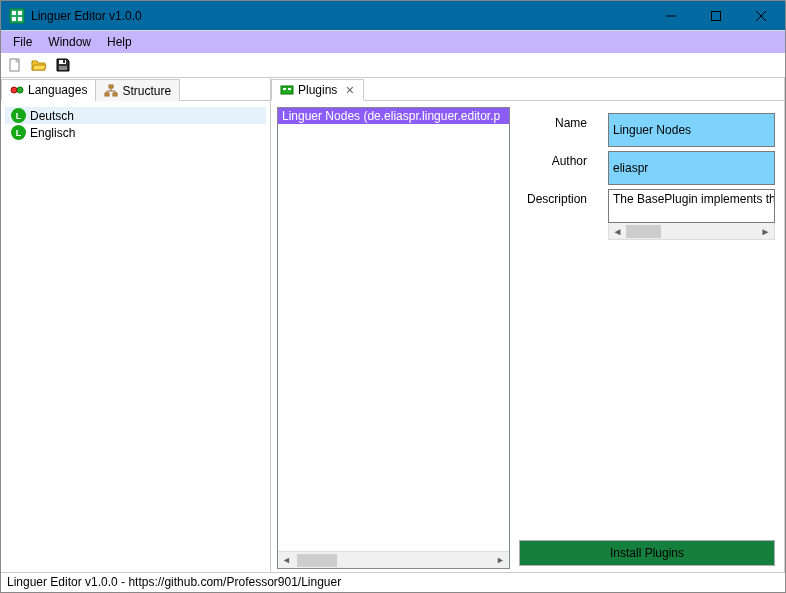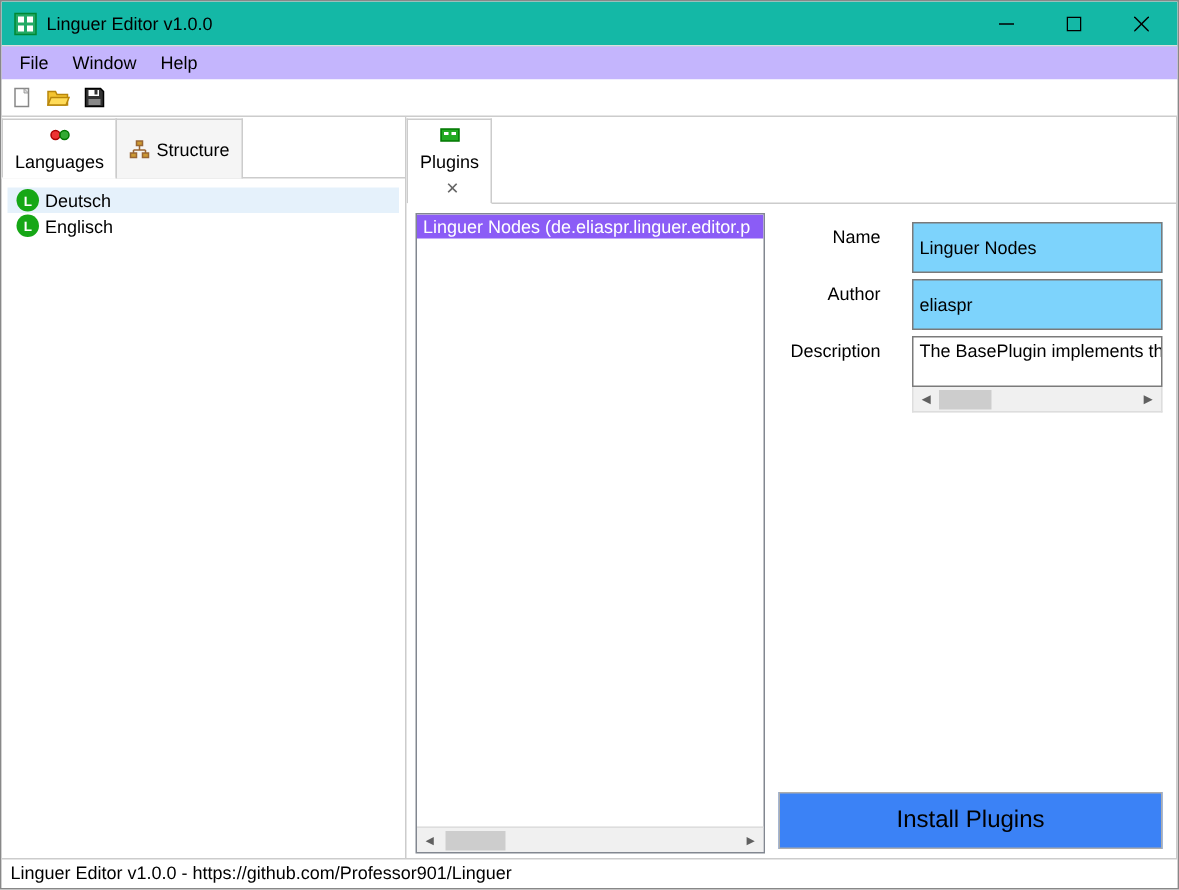--- a/index.html
+++ b/index.html
@@ -1,30 +1,30 @@
 <!DOCTYPE html>
 <html><head>
 <meta charset="utf-8">
 <style>
 * { box-sizing: border-box; margin: 0; padding: 0; }
 body { font-family: "Segoe UI", Tahoma, sans-serif; font-size: 12px; background: #fff; width: 786px; height: 593px; overflow: hidden; display: flex; flex-direction: column; border: 1px solid #888; }
-.titlebar { background: #14b8a6; height: 30px; display: flex; align-items: center; padding: 0 2px 0 8px; border-bottom: 1px solid #ddd; }
+.titlebar { background: #0369a1; height: 30px; display: flex; align-items: center; padding: 0 2px 0 8px; border-bottom: 1px solid #ddd; }
 .titlebar .app-icon { width: 16px; height: 16px; margin-right: 6px; }
 .titlebar .title { flex: 1; font-size: 12px; color: #000; }
 .titlebar .win-controls { display: flex; }
 .titlebar .win-btn { width: 45px; height: 29px; display: flex; align-items: center; justify-content: center; font-size: 13px; cursor: default; }
 .menubar { display: flex; padding: 2px 4px; background: #c4b5fd; }
 .menubar .menu-item { padding: 2px 8px; font-size: 12px; cursor: default; }
 .toolbar { display: flex; padding: 2px 4px; gap: 4px; background: #fff; border-bottom: 1px solid #ccc; }
 .toolbar .tool-btn { width: 20px; height: 20px; display: flex; align-items: center; justify-content: center; cursor: default; }
 .main { flex: 1; display: flex; background: #fff; min-height: 0; }
 .left-pane { width: 270px; display: flex; flex-direction: column; border-right: 1px solid #ccc; }
 .tab-strip { display: flex; background: #fff; border-bottom: 1px solid #ccc; }
 .tab { display: flex; align-items: center; gap: 4px; padding: 3px 8px; font-size: 12px; border: 1px solid #ccc; border-bottom: none; background: #fff; margin-right: -1px; cursor: default; position: relative; top: 1px; }
-.tab.active { background: #fff; border-bottom: 1px solid #fff; flex-direction: column; }
+.tab.active { background: #fff; border-bottom: 1px solid #fff; }
 .tab.inactive { background: #f5f5f5; }
 .tab-icon { width: 14px; height: 14px; display: flex; align-items: center; justify-content: center; }
 .tree { flex: 1; padding: 6px 4px; overflow: auto; }
 .tree-item { display: flex; align-items: center; gap: 4px; padding: 1px 6px; cursor: default; }
 .tree-item.selected { background: #e5f1fb; }
 .lang-icon { width: 15px; height: 15px; border-radius: 50%; background: #16a716; color: #fff; font-size: 9px; font-weight: bold; display: flex; align-items: center; justify-content: center; }
 .center-pane { flex: 1; display: flex; flex-direction: column; border-right: 1px solid #ccc; min-width: 0; }
 .center-body { flex: 1; display: flex; padding: 6px 3px 3px 6px; gap: 6px; min-height: 0; }
 .plugin-list { flex: 1; border: 1px solid #828790; background: #fff; overflow: hidden; display: flex; flex-direction: column; min-width: 0; }
 .plugin-list-inner { flex: 1; overflow: hidden; }
@@ -38,21 +38,21 @@
 .form-row { display: flex; align-items: flex-start; margin-bottom: 4px; gap: 21px; }
 .form-label { width: 68px; text-align: right; padding-top: 3px; font-size: 12px; }
 .form-input { flex: 1; border: 1px solid #7a7a7a; padding: 2px 4px; font-size: 12px; font-family: inherit; background: #7dd3fc; height: 34px; }
 .form-textarea { flex: 1; border: 1px solid #7a7a7a; padding: 2px 4px; font-size: 12px; font-family: inherit; background: #fff; height: 90px; resize: none; overflow: hidden; white-space: nowrap; }
 .textarea-wrap { flex: 1; display: flex; flex-direction: column; }
 .desc-hscroll { height: 17px; background: #f0f0f0; border: 1px solid #ddd; border-top: none; display: flex; margin-top: 0; }
 .desc-hscroll .darrow { width: 17px; display: flex; align-items: center; justify-content: center; font-size: 10px; color: #606060; }
 .desc-hscroll .dtrack { flex: 1; position: relative; }
 .desc-hscroll .dthumb { position: absolute; left: 0; top: 2px; height: 13px; width: 35px; background: #cdcdcd; }
 .spacer { flex: 1; }
-.install-btn { height: 38px; border: 1px solid #adadad; background: #3b82f6; font-size: 16px; font-family: inherit; cursor: default; }
+.install-btn { height: 26px; border: 1px solid #adadad; background: #15803d; font-size: 12px; font-family: inherit; cursor: default; }
 .statusbar { height: 20px; border-top: 1px solid #ccc; padding: 2px 6px; font-size: 12px; display: flex; align-items: flex-start; background: #fff; }
 .close-x { font-size: 11px; color: #666; margin-left: 4px; }
 </style>
 </head>
 <body>
 
 <div class="titlebar">
   <span class="app-icon">
     <svg width="16" height="16" viewBox="0 0 16 16">
         <rect x="1" y="1" width="14" height="14" fill="#2a6" stroke="#083" stroke-width="1"></rect>

